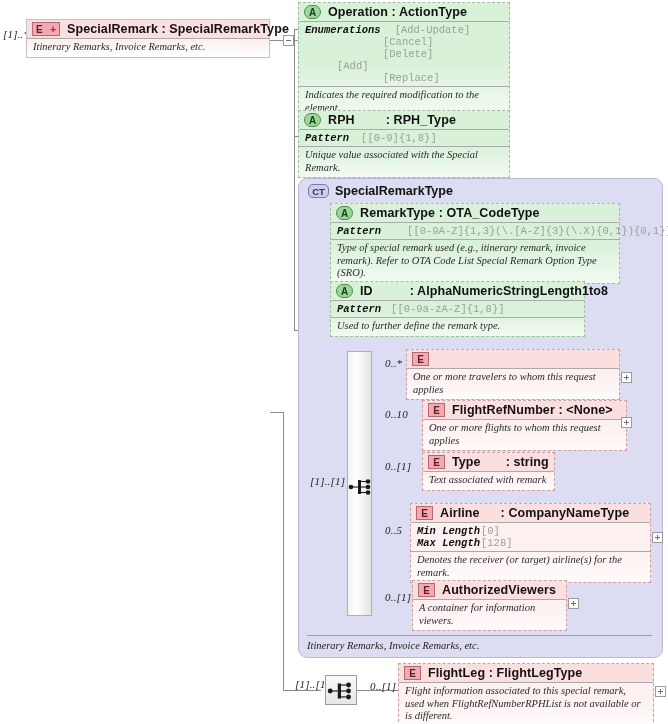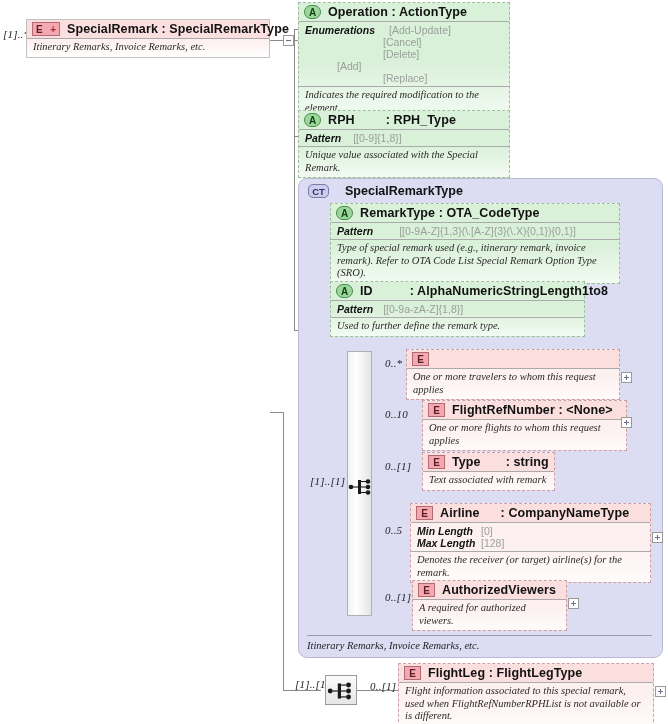--- a/index.html
+++ b/index.html
@@ -81,21 +81,21 @@
     font-family: "Liberation Sans", sans-serif;
     font-size: 12.5px;
     font-weight: bold;
     color: #111;
     white-space: nowrap;
     letter-spacing: 0.1px;
   }
   .node .facets {
     border-top: 1px solid #aaa;
     padding: 2px 6px 2px 6px;
-    font-family: Liberation Sans, sans-serif;
+    font-family: Liberation Mono, monospace;
     font-size: 10.5px;
   }
   .node .facetrow { display: flex; white-space: nowrap; line-height: 12px; }
   .node .facetname { font-style: italic; font-weight: bold; color: #111; }
   .node .facetval { color: #9aa09a; margin-left: 6px; font-style: normal; }
   .node .annot {
     border-top: 1px solid #aaa;
     padding: 2px 6px 3px 6px;
     font-family: "Liberation Serif", serif;
     font-style: italic;
@@ -130,21 +130,21 @@
 
   
   .node.ct {
     border: 1px solid #b9b9d6;
     border-radius: 9px;
     background: #dcdcf2;
   }
   .node.ct > .cthdr {
     display: flex;
     align-items: center;
-    gap: 16px;
+    gap: 6px;
     padding: 5px 8px 2px 9px;
   }
   .node.ct .ctbadge {
     width: 21px; height: 14px;
     line-height: 13px;
     text-align: center;
     font-size: 9.5px;
     font-weight: bold;
     color: #30306a;
     background: #ccccec;
@@ -381,21 +381,21 @@
   <div class="annot">Denotes the receiver (or target) airline(s) for the remark.</div>
 </div>
 <div class="pmbox plus" style="left:652px; top:532px;"></div>
 
 <div class="card" style="left:385px; top:591px;">0..[1]</div>
 <div class="node elem" style="left:412px; top:580px; width:155px;">
   <div class="hdr">
     <span class="badge">E</span>
     <span class="title">AuthorizedViewers</span>
   </div>
-  <div class="annot">A required for authorized viewers.</div>
+  <div class="annot">A container for information viewers.</div>
 </div>
 <div class="pmbox plus" style="left:568px; top:598px;"></div>
 
 <div class="card" style="left:295px; top:678px;">[1]..[1]</div>
 <div style="position:absolute; left:325px; top:675px; width:32px; height:30px; border:1px solid #9a9a9a; background:linear-gradient(to bottom,#fbfbfb,#e6e6e6); box-sizing:border-box;">
   <svg width="28" height="26" viewBox="0 0 26 24" style="position:absolute; left:1px; top:2px;">
     <circle cx="3" cy="12" r="2.3" fill="#1a1a1a"></circle>
     <line x1="5" y1="12" x2="10" y2="12" stroke="#1a1a1a" stroke-width="1.1"></line>
     <rect x="10" y="5" width="3" height="14" fill="#1a1a1a"></rect>
     <line x1="13" y1="6.5" x2="18" y2="6.5" stroke="#1a1a1a" stroke-width="1.1"></line>

